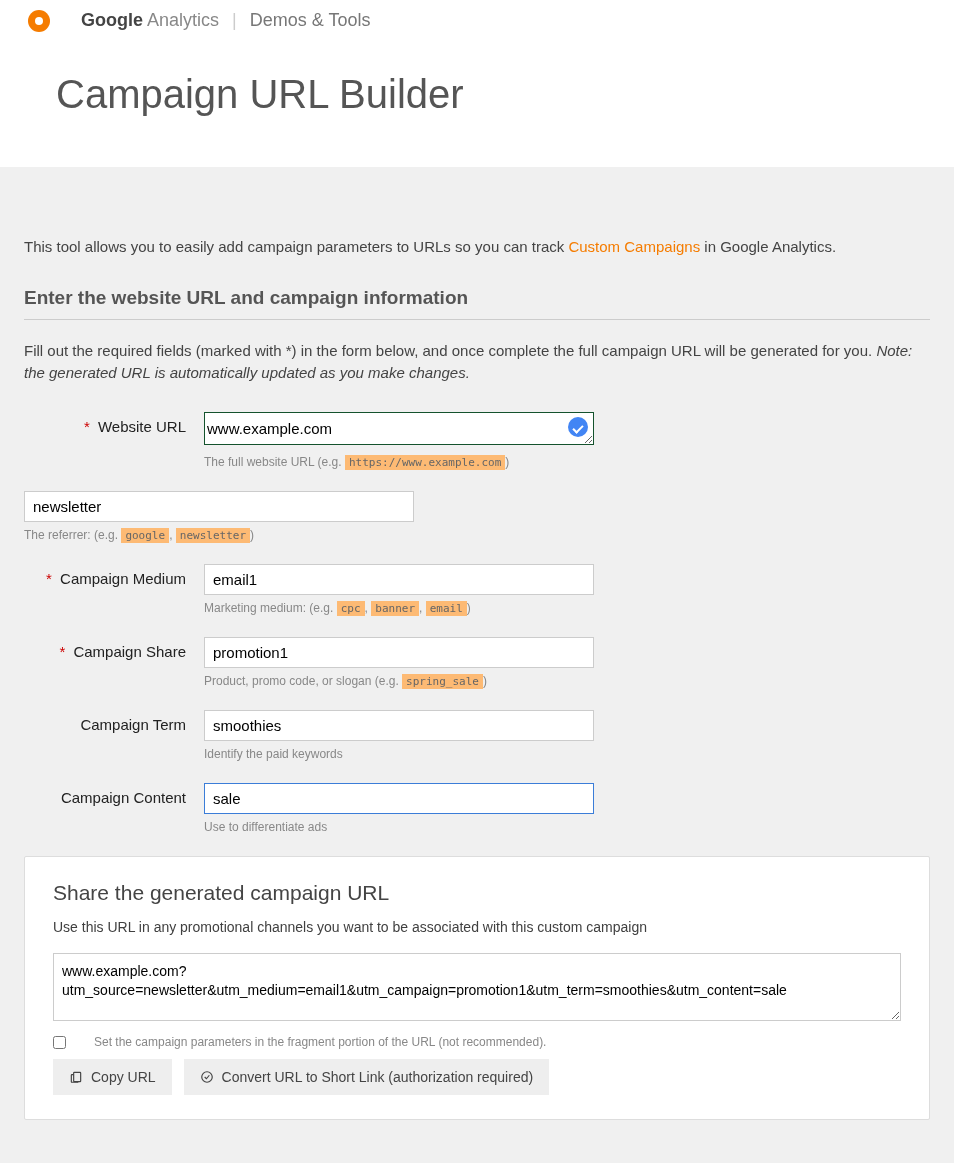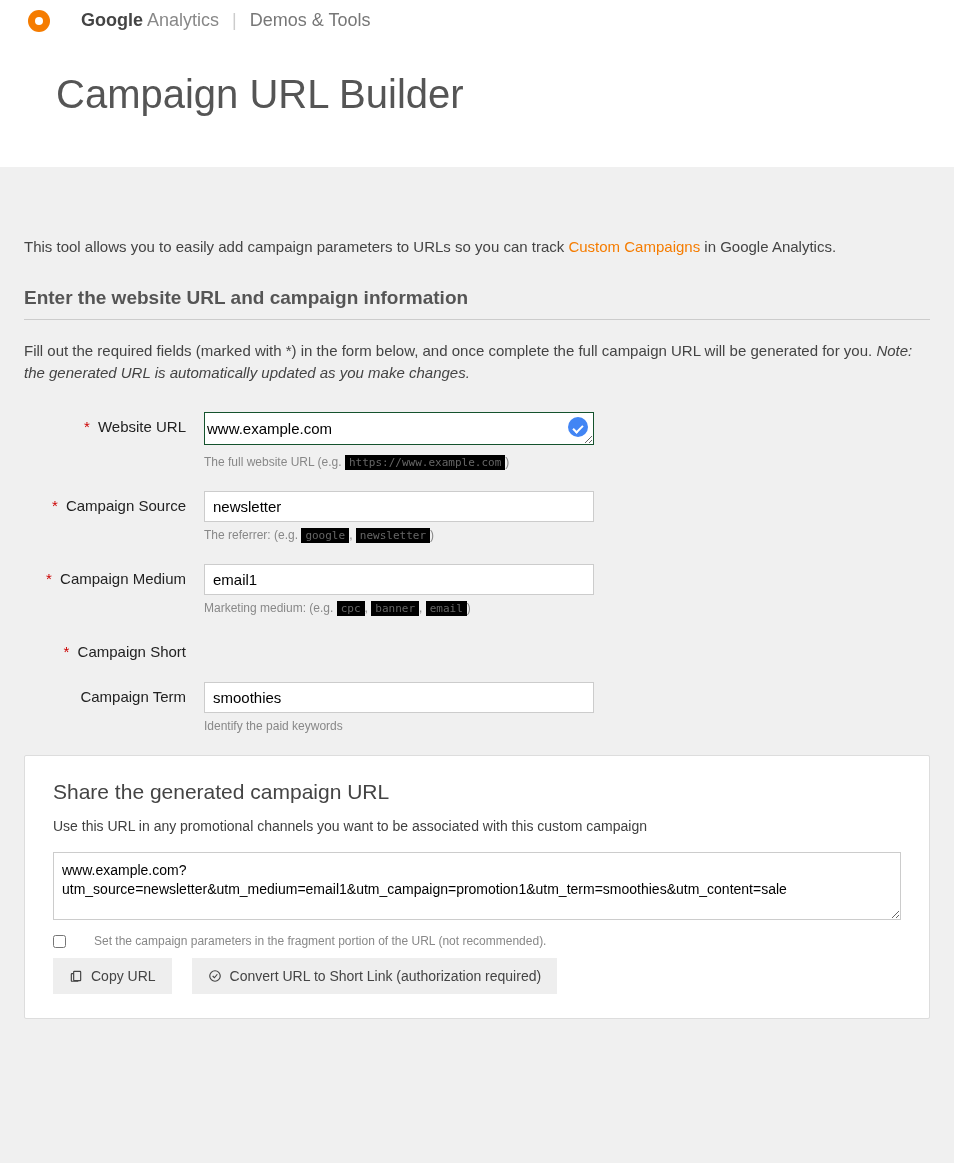--- a/index.html
+++ b/index.html
@@ -22,28 +22,28 @@
 .instr em { font-style: italic; }
 .form-row { display: flex; margin-bottom: 22px; }
 .form-label { width: 180px; text-align: right; padding-right: 18px; padding-top: 6px; font-size: 15px; color: #222; }
 .req { color: #c00; margin-right: 4px; }
 .form-field { width: 390px; }
 .form-field input { width: 100%; padding: 6px 8px; border: 1px solid #ccc; font-size: 15px; font-family: inherit; background: #fff; }
 .input-wrap { position: relative; }
 .check-badge { position: absolute; right: 6px; top: 5px; width: 20px; height: 20px; background: #4285f4; border-radius: 50%; }
 .check-badge:after { content: ""; position: absolute; left: 5px; top: 8px; width: 8px; height: 4px; border-left: 2px solid #fff; border-bottom: 2px solid #fff; transform: rotate(-45deg); }
 .hint { font-size: 12px; color: #888; margin-top: 6px; }
-.hint code { background: #000000; padding: 1px 4px; font-family: monospace; font-size: 11px; color: #666; }
+.hint code { background: #fdba74; padding: 1px 4px; font-family: monospace; font-size: 11px; color: #666; }
 .share-box { background: #fff; border: 1px solid #ddd; padding: 24px 28px; margin-top: 20px; border-radius: 2px; }
 .share-title { font-size: 21px; font-weight: 400; color: #444; margin-bottom: 14px; }
 .share-sub { font-size: 14px; color: #404040; margin-bottom: 18px; }
 .url-area { width: 100%; min-height: 68px; border: 1px solid #ccc; padding: 8px; font-size: 14px; font-family: inherit; resize: both; line-height: 1.4; margin-bottom: 10px; }
 .cb-row { display: flex; align-items: flex-end; font-size: 12px; color: #888; margin-bottom: 10px; gap: 20px; }
 .cb-row input { margin-right: 8px; }
-.btn-row { display: flex; gap: 20px; }
+.btn-row { display: flex; gap: 12px; }
 .btn { background: #eee; border: none; padding: 10px 16px; font-size: 14px; color: #444; cursor: pointer; display: flex; align-items: center; gap: 8px; }
 .btn svg { width: 14px; height: 14px; }
 textarea.single-line { height: 33px; resize: both; overflow: hidden; white-space: nowrap; padding: 6px 2px; border: 1px solid #14532d; font-size: 15px; font-family: inherit; width: 100%; line-height: 1.3; }
 </style>
 </head>
 <body>
 
 <div class="header-bar">
   <div class="logo-circle"></div>
   <div class="brand">
@@ -79,24 +79,20 @@
         <textarea class="single-line" style="">www.example.com</textarea>
         <div class="check-badge"></div>
       </div>
       <div class="hint">
         <span>The full website URL (e.g. </span><code>https://www.example.com</code><span>)</span>
       </div>
     </div>
   </div>
 
   <div class="form-row">
-    <div class="form-label">
-      <span class="req">*</span>
-      <span>Campaign Source</span>
-    </div>
     <div class="form-field">
       <input type="text" value="newsletter" style="">
       <div class="hint">
         <span>The referrer: (e.g. </span><code>google</code><span>, </span><code>newsletter</code><span>)</span>
       </div>
     </div>
   </div>
 
   <div class="form-row">
     <div class="form-label">
@@ -107,34 +103,49 @@
       <input type="text" value="email1" style="">
       <div class="hint">
         <span>Marketing medium: (e.g. </span><code>cpc</code><span>, </span><code>banner</code><span>, </span><code>email</code><span>)</span>
       </div>
     </div>
   </div>
 
   <div class="form-row">
     <div class="form-label">
       <span class="req">*</span>
-      <span>Campaign Short</span>
+      <span>Campaign Share</span>
+    </div>
+    <div class="form-field">
+      <input type="text" value="promotion1" style="">
+      <div class="hint">
+        <span>Product, promo code, or slogan (e.g. </span><code>spring_sale</code><span>)</span>
+      </div>
     </div>
   </div>
 
   <div class="form-row">
     <div class="form-label">
       <span>Campaign Term</span>
     </div>
     <div class="form-field">
       <input type="text" value="smoothies" style="">
       <div class="hint">Identify the paid keywords</div>
     </div>
   </div>
 
+  <div class="form-row">
+    <div class="form-label">
+      <span>Campaign Content</span>
+    </div>
+    <div class="form-field">
+      <input type="text" id="focused" style="border-color: rgb(59, 125, 216);" value="sale">
+      <div class="hint">Use to differentiate ads</div>
+    </div>
+  </div>
 
   <div class="share-box">
     <h3 class="share-title">Share the generated campaign URL</h3>
     <p class="share-sub">Use this URL in any promotional channels you want to be associated with this custom campaign</p>
     <textarea class="url-area" style="">www.example.com?utm_source=newsletter&amp;utm_medium=email1&amp;utm_campaign=promotion1&amp;utm_term=smoothies&amp;utm_content=sale</textarea>
     <label class="cb-row">
       <input type="checkbox" style="">
       <span>Set the campaign parameters in the fragment portion of the URL (not recommended).</span>
     </label>
     <div class="btn-row">

